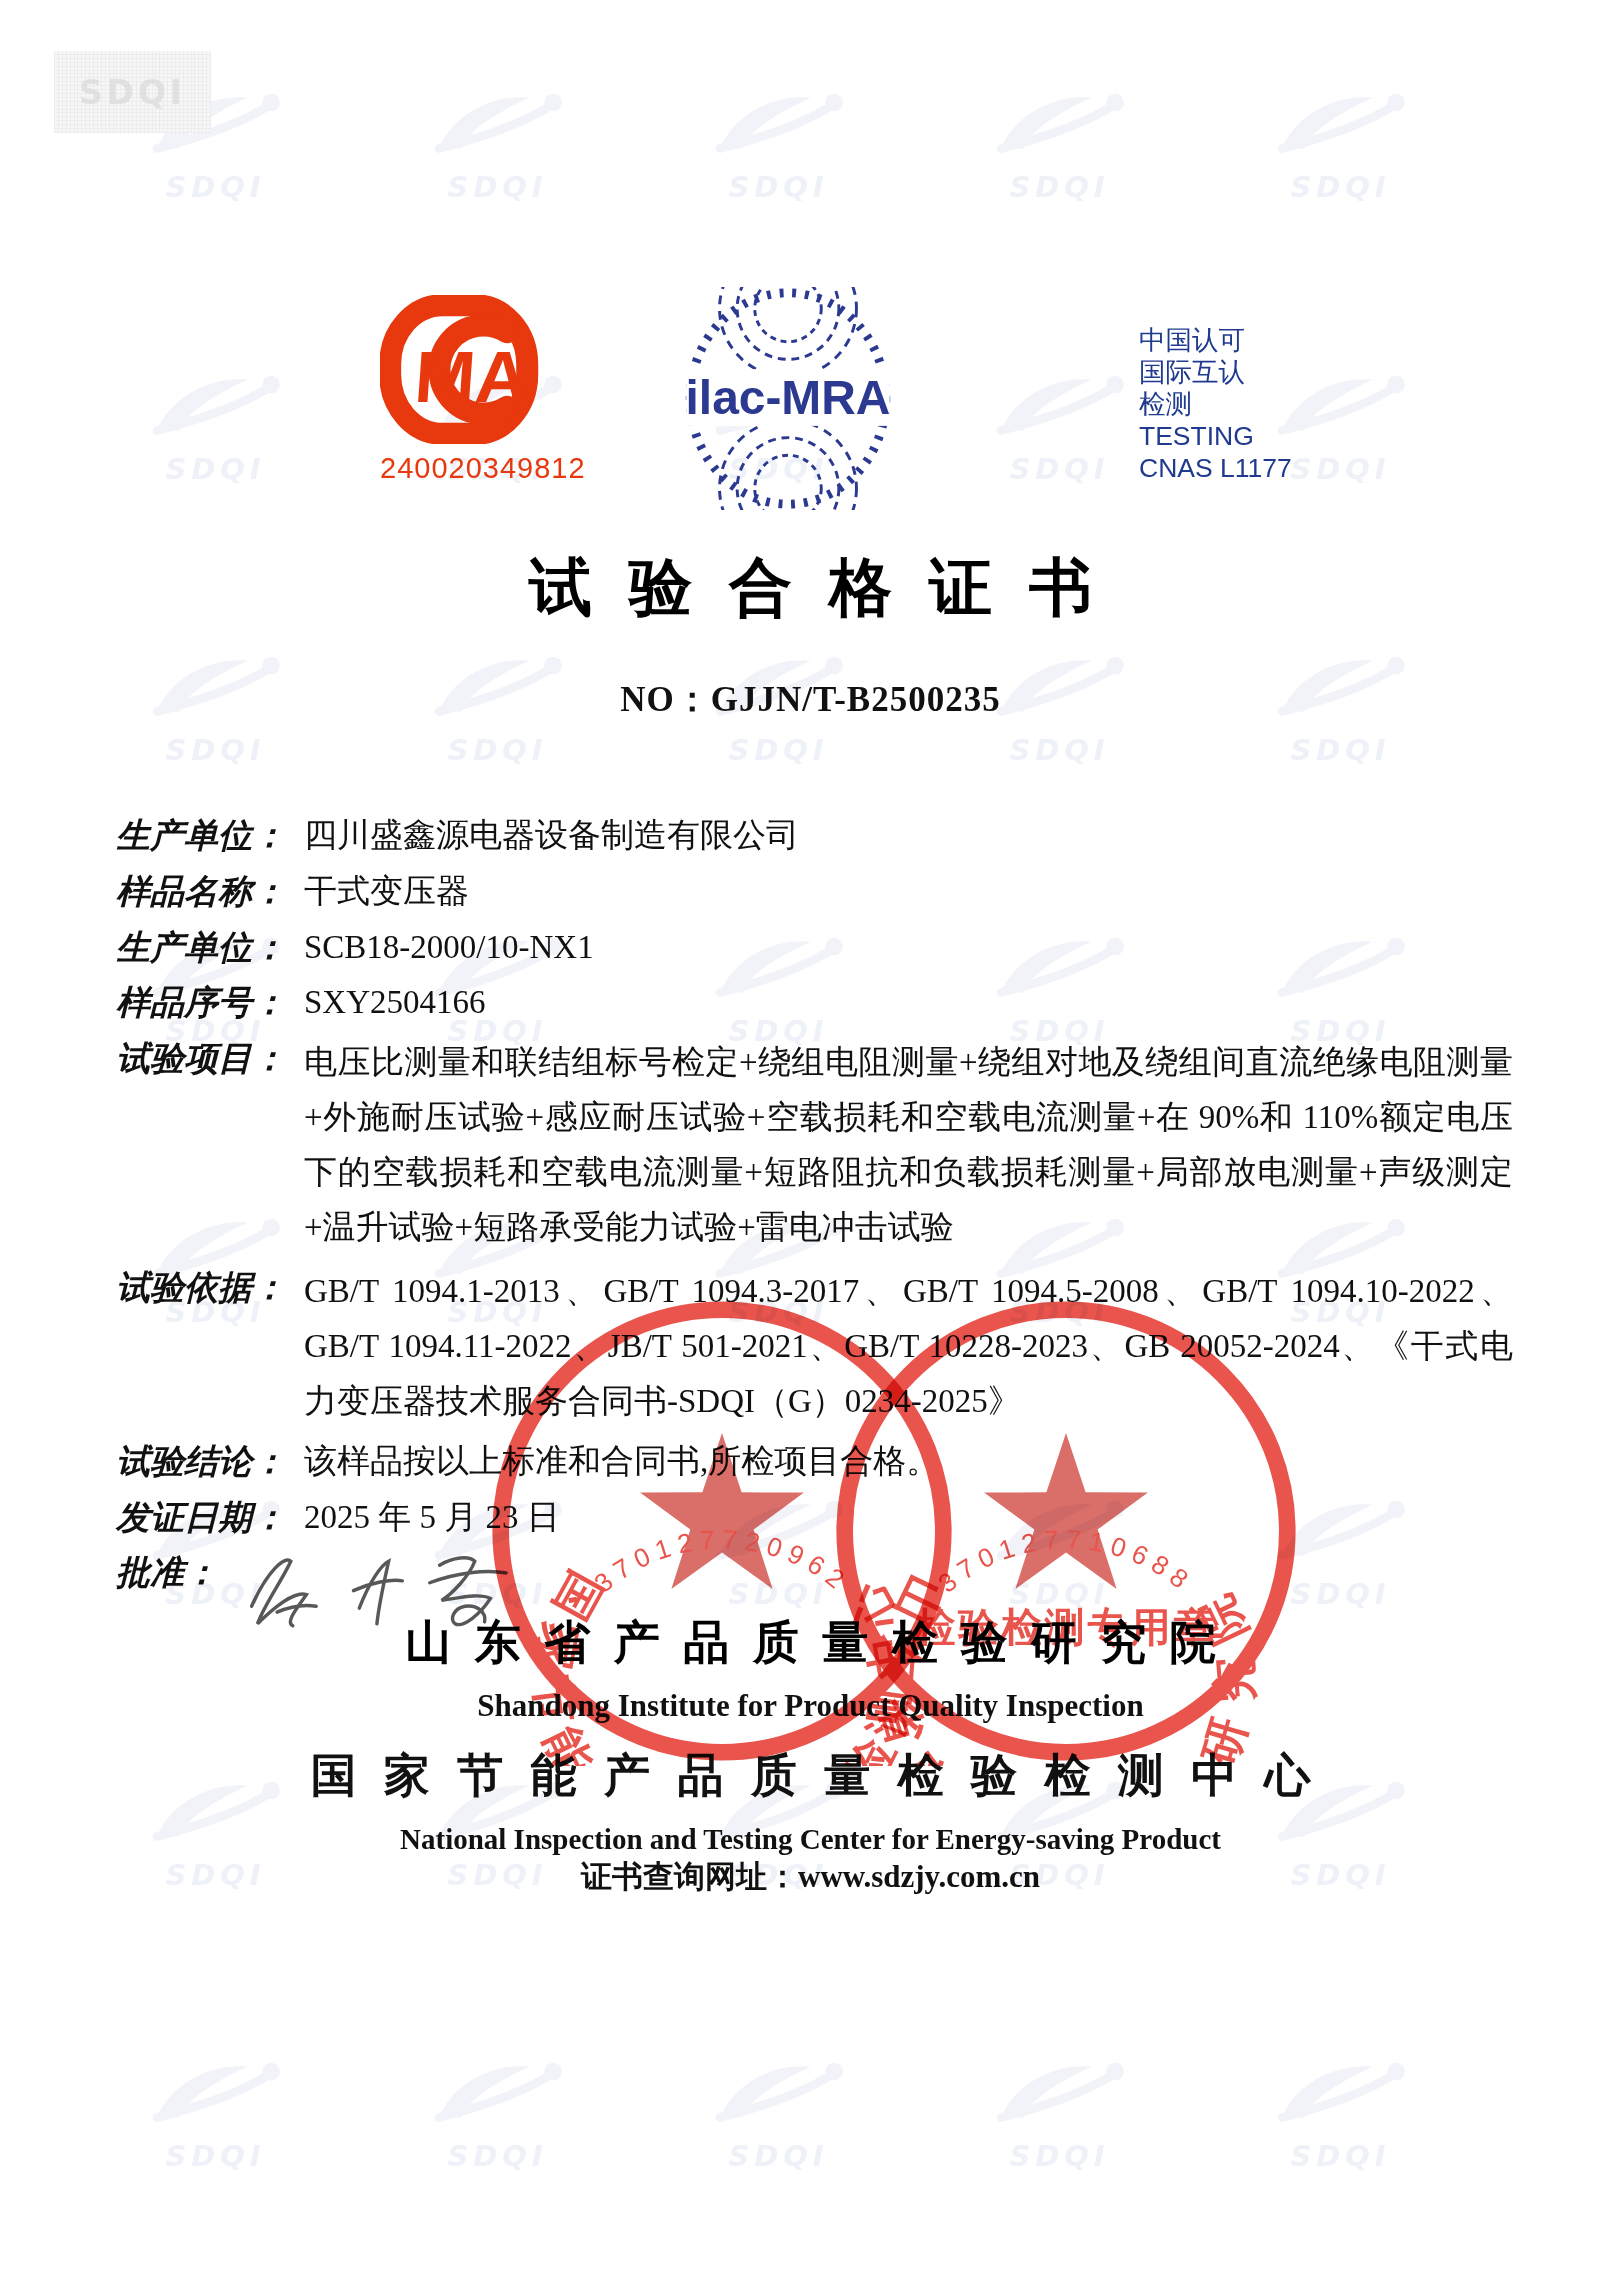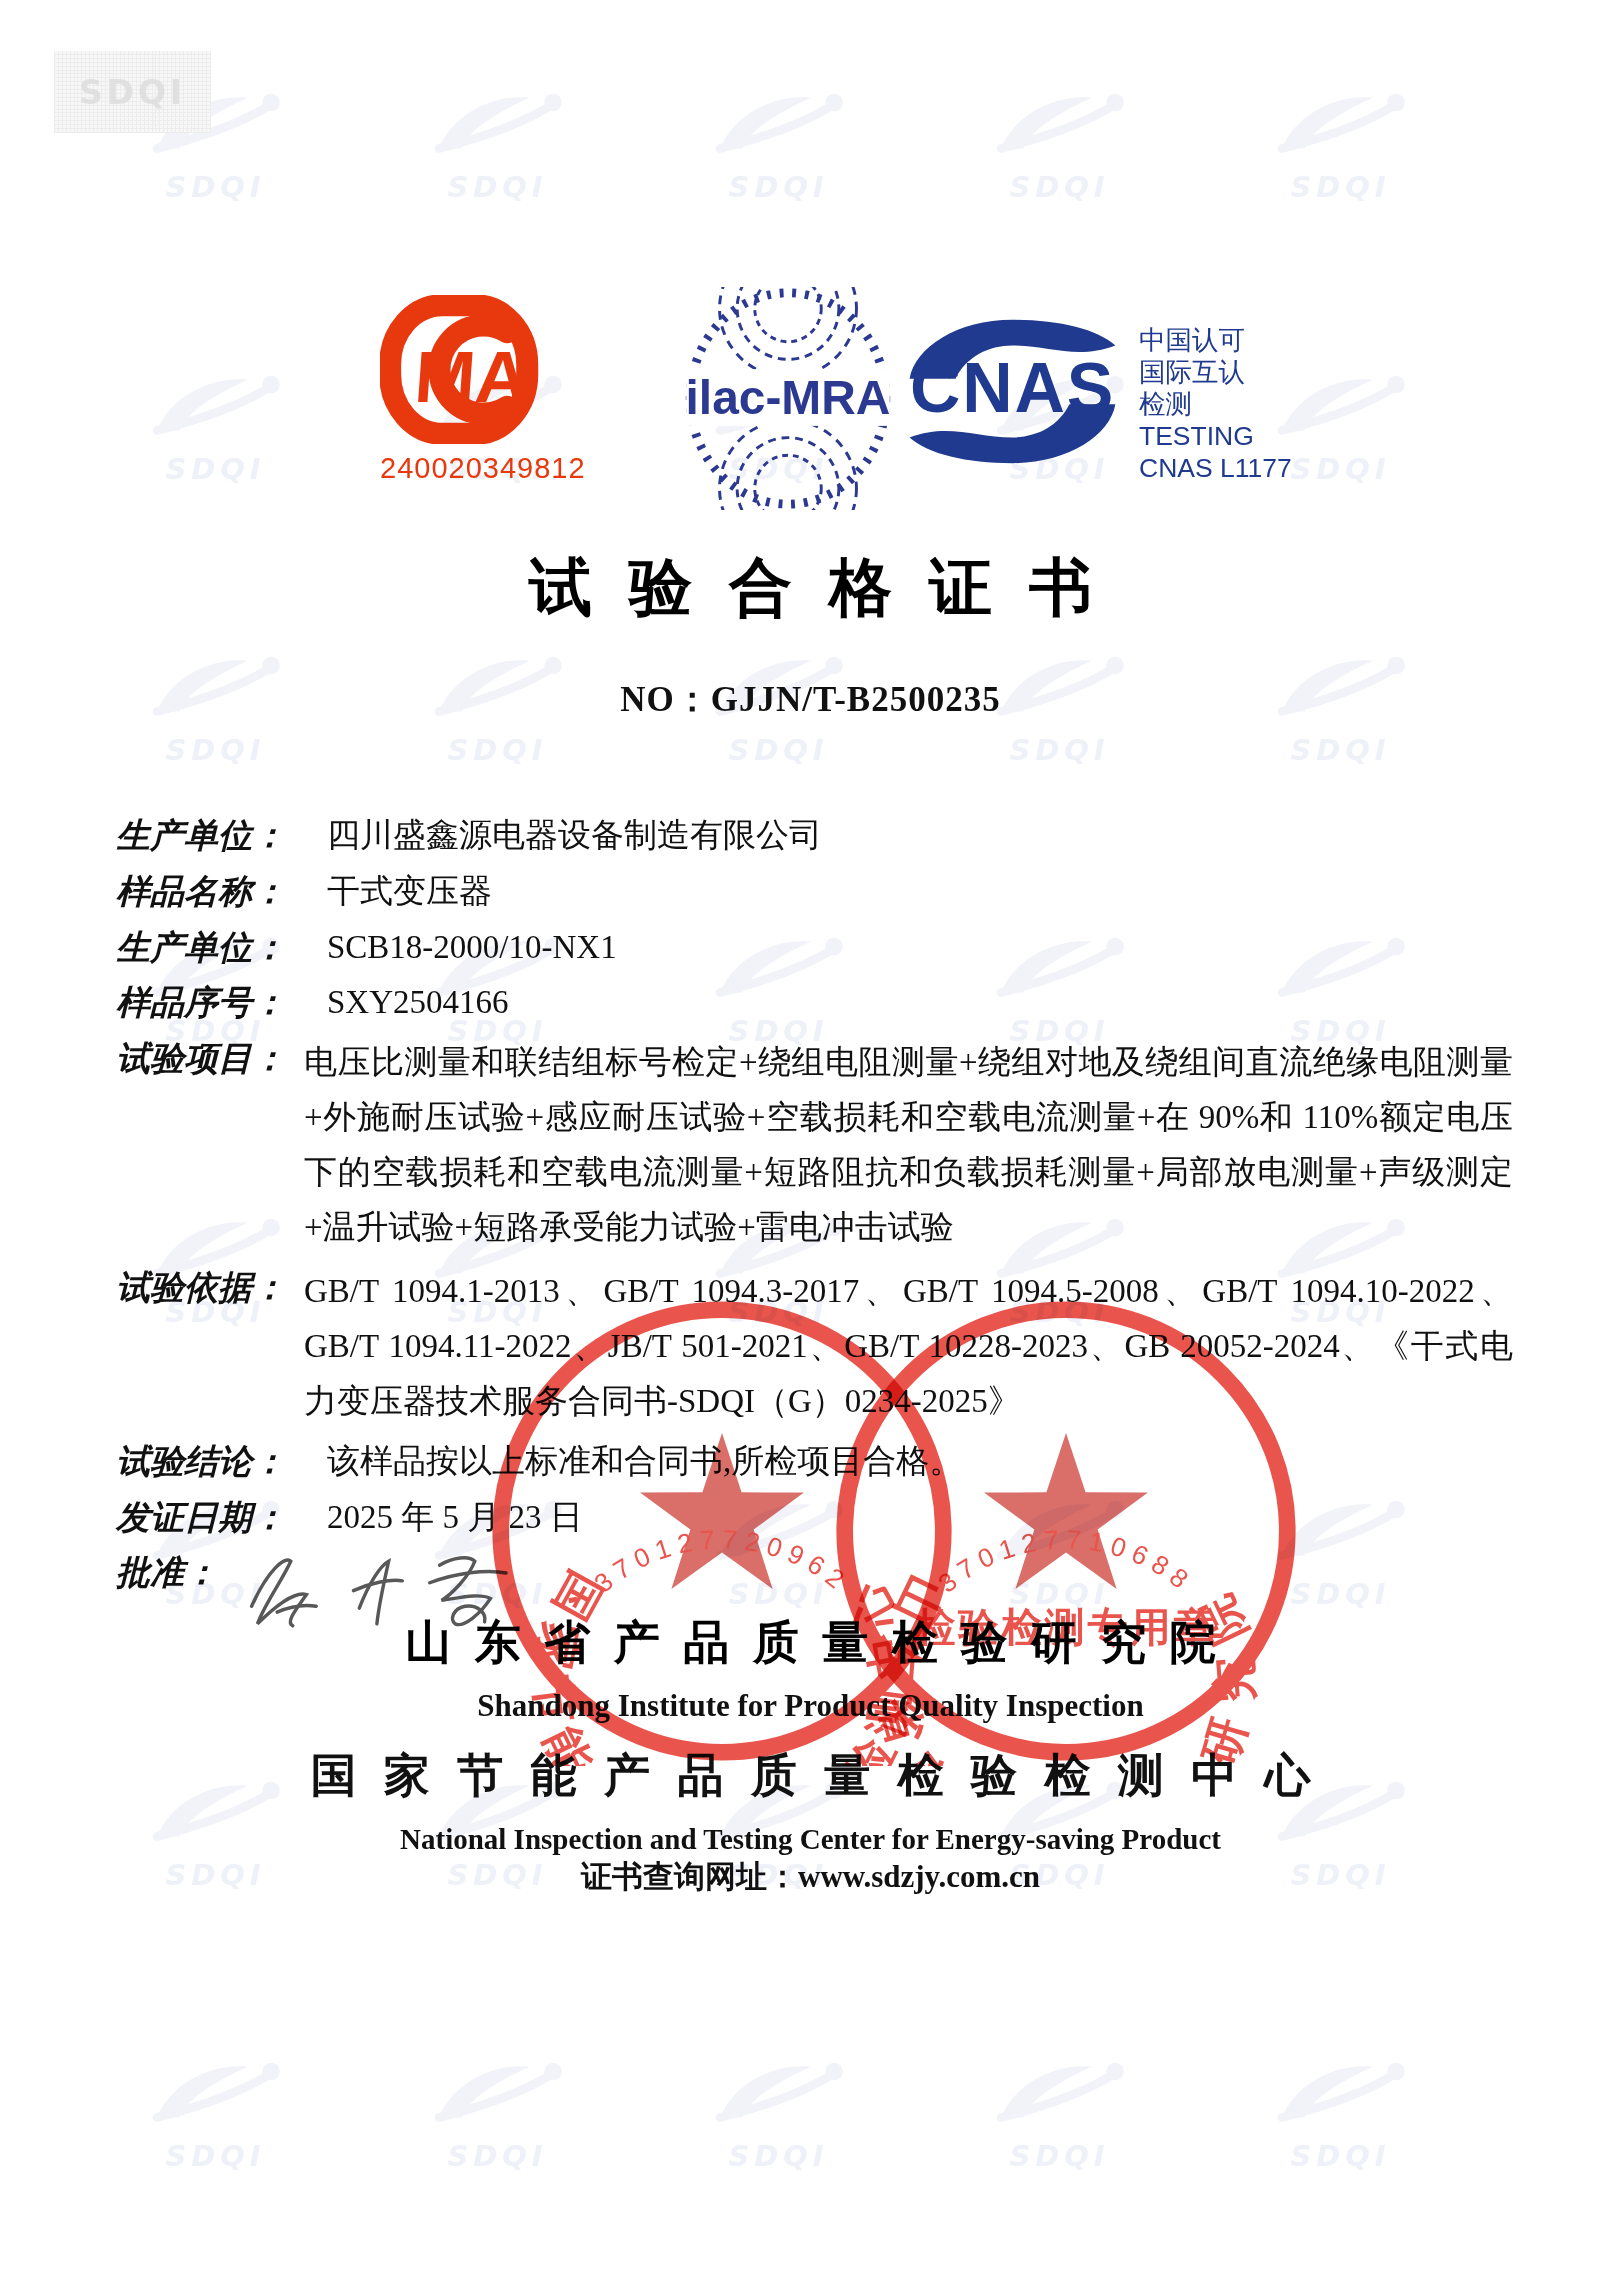--- a/index.html
+++ b/index.html
@@ -41,21 +41,21 @@
     font-size:63px;font-weight:bold;letter-spacing:37px;text-indent:37px;color:#000;}
   .no-line{position:absolute;left:0;top:676px;width:1621px;text-align:center;z-index:2;
     font-size:35px;font-weight:bold;letter-spacing:1px;}
   .report-line{position:absolute;left:0;top:743px;width:1621px;text-align:center;z-index:2;
     font-size:34px;font-weight:bold;}
   
   .fields{position:absolute;left:116px;top:812px;width:1397px;z-index:2;}
   .field-row{display:flex;align-items:flex-start;margin-bottom:8.8px;}
   .field-label{flex:0 0 188px;font-size:34px;font-weight:bold;line-height:47px;white-space:nowrap;font-style:italic;}
   .field-value{flex:1;font-size:33px;line-height:55px;text-align:justify;}
-  .field-value.short{line-height:47px;margin-left:23px;}
+  .field-value.short{line-height:47px;}
   .sig-row{position:relative;height:118px;}
   .signature-svg{position:absolute;left:118px;top:-27.4px;z-index:4;}
   
   .seal{position:absolute;z-index:5;mix-blend-mode:multiply;opacity:.92;}
   .seal-ring{fill:none;stroke:#e8453c;stroke-width:17px;}
   .seal-ring-text{fill:#e8453c;font-size:47px;font-weight:bold;letter-spacing:13px;}
   .seal-ring-text-b{fill:#e8453c;font-size:47px;font-weight:bold;letter-spacing:22px;}
   .seal-star{fill:#d14b44;opacity:.88;}
   .seal-num{fill:#e8453c;font-size:27px;letter-spacing:7px;font-family:"Liberation Sans","DejaVu Sans",sans-serif;}
   .seal-band{fill:#e8453c;font-size:41px;font-weight:bold;letter-spacing:3px;}
@@ -300,27 +300,20 @@
           <circle cx="106" cy="22" r="70" stroke-width="3" stroke-dasharray="9 7"></circle>
           <circle cx="106" cy="206" r="34" stroke-width="3" stroke-dasharray="6 5"></circle>
           <circle cx="106" cy="206" r="52" stroke-width="3" stroke-dasharray="8 6"></circle>
           <circle cx="106" cy="206" r="70" stroke-width="3" stroke-dasharray="9 7"></circle>
         </g>
         <rect x="2" y="84" width="208" height="58" fill="#ffffff"></rect>
         <text x="106" y="130" text-anchor="middle" font-family="Liberation Sans, DejaVu Sans, sans-serif" font-weight="bold" font-size="49" fill="#2b3990">ilac-MRA</text>
       </svg>
     </div>
 
-    <div class="cnas-wrap">
-      <svg width="221" height="147" viewBox="0 0 240 160">
-        <path d="M120 2 C60 2 14 32 8 66 L58 66 C70 42 94 30 120 30 C160 30 190 46 232 30 C212 12 170 2 120 2 Z" fill="#1f3a8f"></path>
-        <path d="M120 158 C180 158 226 128 232 94 L182 94 C170 118 146 130 120 130 C80 130 50 114 8 130 C28 148 70 158 120 158 Z" fill="#1f3a8f"></path>
-        <text x="120" y="102" text-anchor="middle" font-family="Liberation Sans, DejaVu Sans, sans-serif" font-weight="bold" font-size="76" letter-spacing="2" fill="#1f3a8f">CNAS</text>
-      </svg>
-    </div>
 
     <div class="cnas-caption">
       <div>中国认可</div>
       <div>国际互认</div>
       <div>检测</div>
       <div>TESTING</div>
       <div>CNAS L1177</div>
     </div>
   </div>
 

